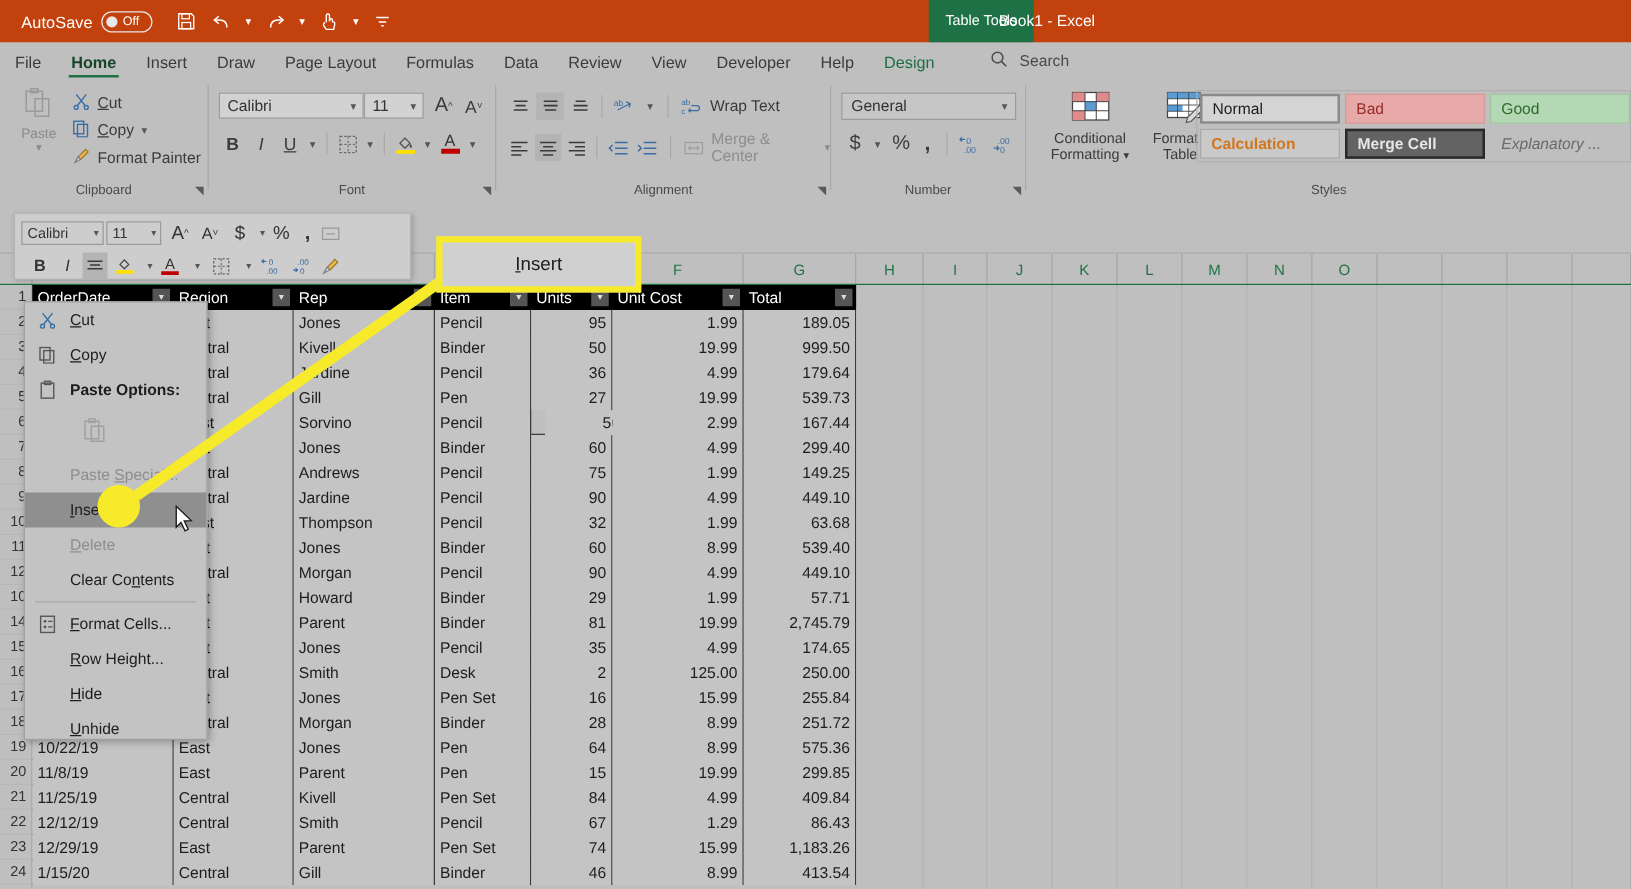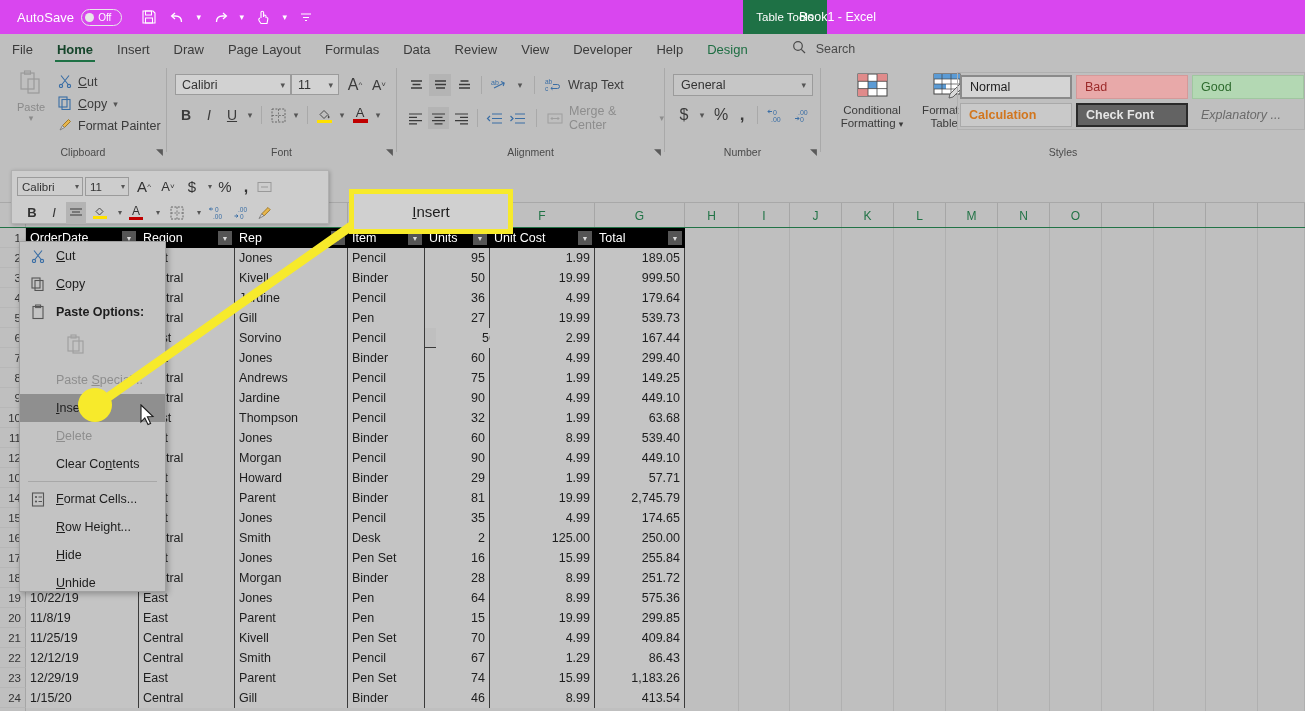--- a/index.html
+++ b/index.html
@@ -8,21 +8,21 @@
     width: 1305px; height: 711px;
     overflow: hidden;
     font-family: "Liberation Sans", sans-serif;
     background: #bfbfbf;
   }
   .app { position: relative; width: 1305px; height: 711px; }
 
   
   .titlebar {
     position: absolute; left: 0; top: 0; width: 1305px; height: 34px;
-    background: #d946ef; color: #ffffff;
+    background: #c2410c; color: #ffffff;
     display: flex; align-items: center;
   }
   .autosave-wrap { display: flex; align-items: center; gap: 7px; margin-left: 17px; }
   .autosave-label { font-size: 13px; color: #ffffff; letter-spacing: .1px; }
   .toggle {
     width: 41px; height: 17px; border-radius: 9px;
     border: 1.4px solid #e8e8e8; background: transparent;
     display: flex; align-items: center; position: relative;
   }
   .toggle .knob {
@@ -556,21 +556,21 @@
         <span style="font-size:11.5px;color:#3b3b3b;line-height:13px;text-align:center;">
           <span>Format as Table</span>
           <span style="font-size:9px;">▾</span>
         </span>
       </div>
       <div id="stylegallery" style="position:absolute; left:136px; top:8px; width:348px; height:58px; border:1px solid #b0b0b0;">
           <div class="stylecell" style="left: 2px; top: 2px; width: 112px; background: rgb(212, 212, 212); color: rgb(29, 29, 29); border-color: rgb(138, 138, 138); border-width: 2px;">Normal</div>
           <div class="stylecell" style="left: 118px; top: 2px; width: 112px; background: rgb(232, 169, 169); color: rgb(156, 43, 43); border-color: rgb(213, 153, 153);">Bad</div>
           <div class="stylecell" style="left: 234px; top: 2px; width: 112px; background: rgb(179, 216, 179); color: rgb(45, 107, 45); border-color: rgb(160, 199, 160);">Good</div>
           <div class="stylecell" style="left: 2px; top: 30px; width: 112px; background: rgb(201, 201, 201); color: rgb(210, 118, 30); border-color: rgb(169, 169, 169); font-weight: bold;">Calculation</div>
-          <div class="stylecell" style="left: 118px; top: 30px; width: 112px; background: rgb(99, 99, 99); color: rgb(230, 230, 230); border-color: rgb(42, 42, 42); border-width: 2px; font-weight: bold;">Check Font</div>
+          <div class="stylecell" style="left: 118px; top: 30px; width: 112px; background: rgb(99, 99, 99); color: rgb(230, 230, 230); border-color: rgb(42, 42, 42); border-width: 2px; font-weight: bold;">Merge Cell</div>
           <div class="stylecell" style="left: 234px; top: 30px; width: 112px; background: transparent; color: rgb(106, 106, 106); border-color: transparent; font-style: italic;">Explanatory ...</div>
         </div>
       <div class="glabel">Styles</div>
     </div>
   </div>
 
   <div class="formula-strip"></div>
   <div class="namebox-text">derDate</div>
 
   <div class="grid-wrap">
@@ -822,21 +822,21 @@
           <div class="tcell" style="left: 322px; width: 77px;">Pen</div>
           <div class="tcell num" style="left: 399px; width: 65px;">15</div>
           <div class="tcell num" style="left: 464px; width: 105px;">19.99</div>
           <div class="tcell num" style="left: 569px; width: 90px;">299.85</div>
         </div>
         <div class="trow">
           <div class="tcell" style="left: 0px; width: 113px;">11/25/19</div>
           <div class="tcell" style="left: 113px; width: 96px;">Central</div>
           <div class="tcell" style="left: 209px; width: 113px;">Kivell</div>
           <div class="tcell" style="left: 322px; width: 77px;">Pen Set</div>
-          <div class="tcell num" style="left: 399px; width: 65px;">70</div>
+          <div class="tcell num" style="left: 399px; width: 65px;">84</div>
           <div class="tcell num" style="left: 464px; width: 105px;">4.99</div>
           <div class="tcell num" style="left: 569px; width: 90px;">409.84</div>
         </div>
         <div class="trow">
           <div class="tcell" style="left: 0px; width: 113px;">12/12/19</div>
           <div class="tcell" style="left: 113px; width: 96px;">Central</div>
           <div class="tcell" style="left: 209px; width: 113px;">Smith</div>
           <div class="tcell" style="left: 322px; width: 77px;">Pencil</div>
           <div class="tcell num" style="left: 399px; width: 65px;">67</div>
           <div class="tcell num" style="left: 464px; width: 105px;">1.29</div>

